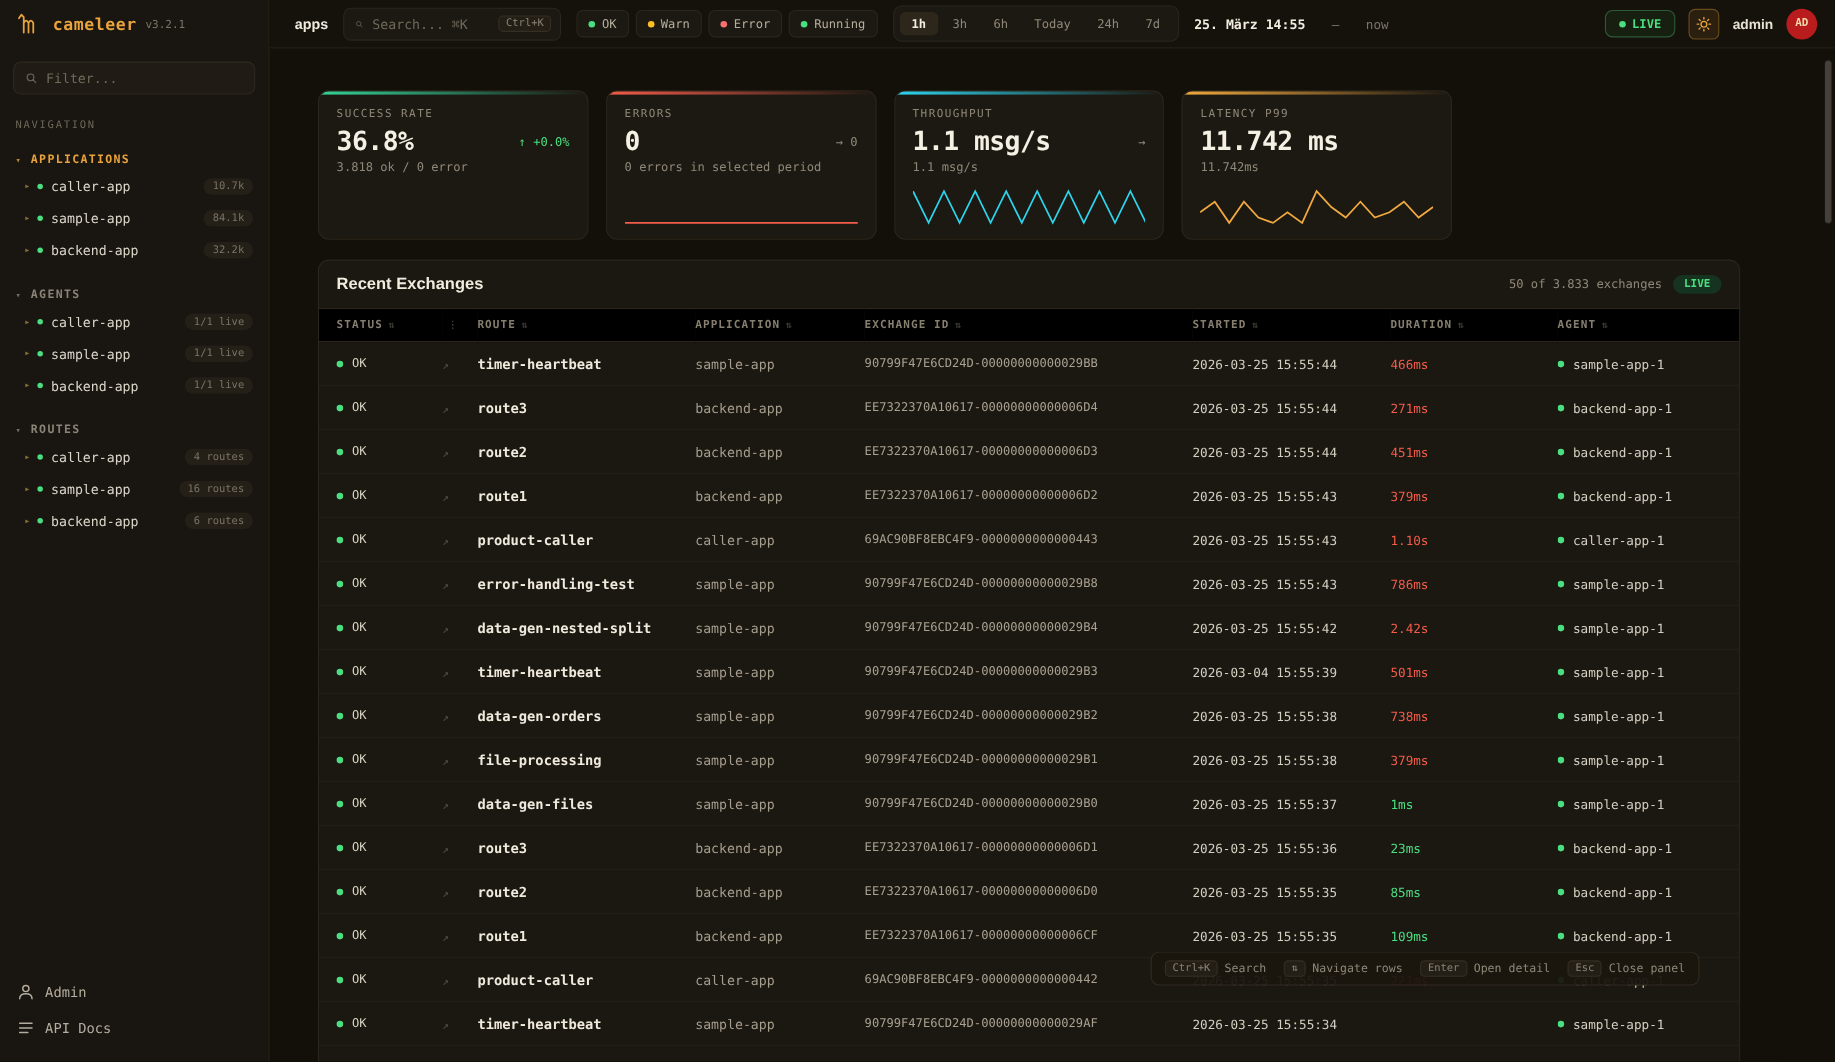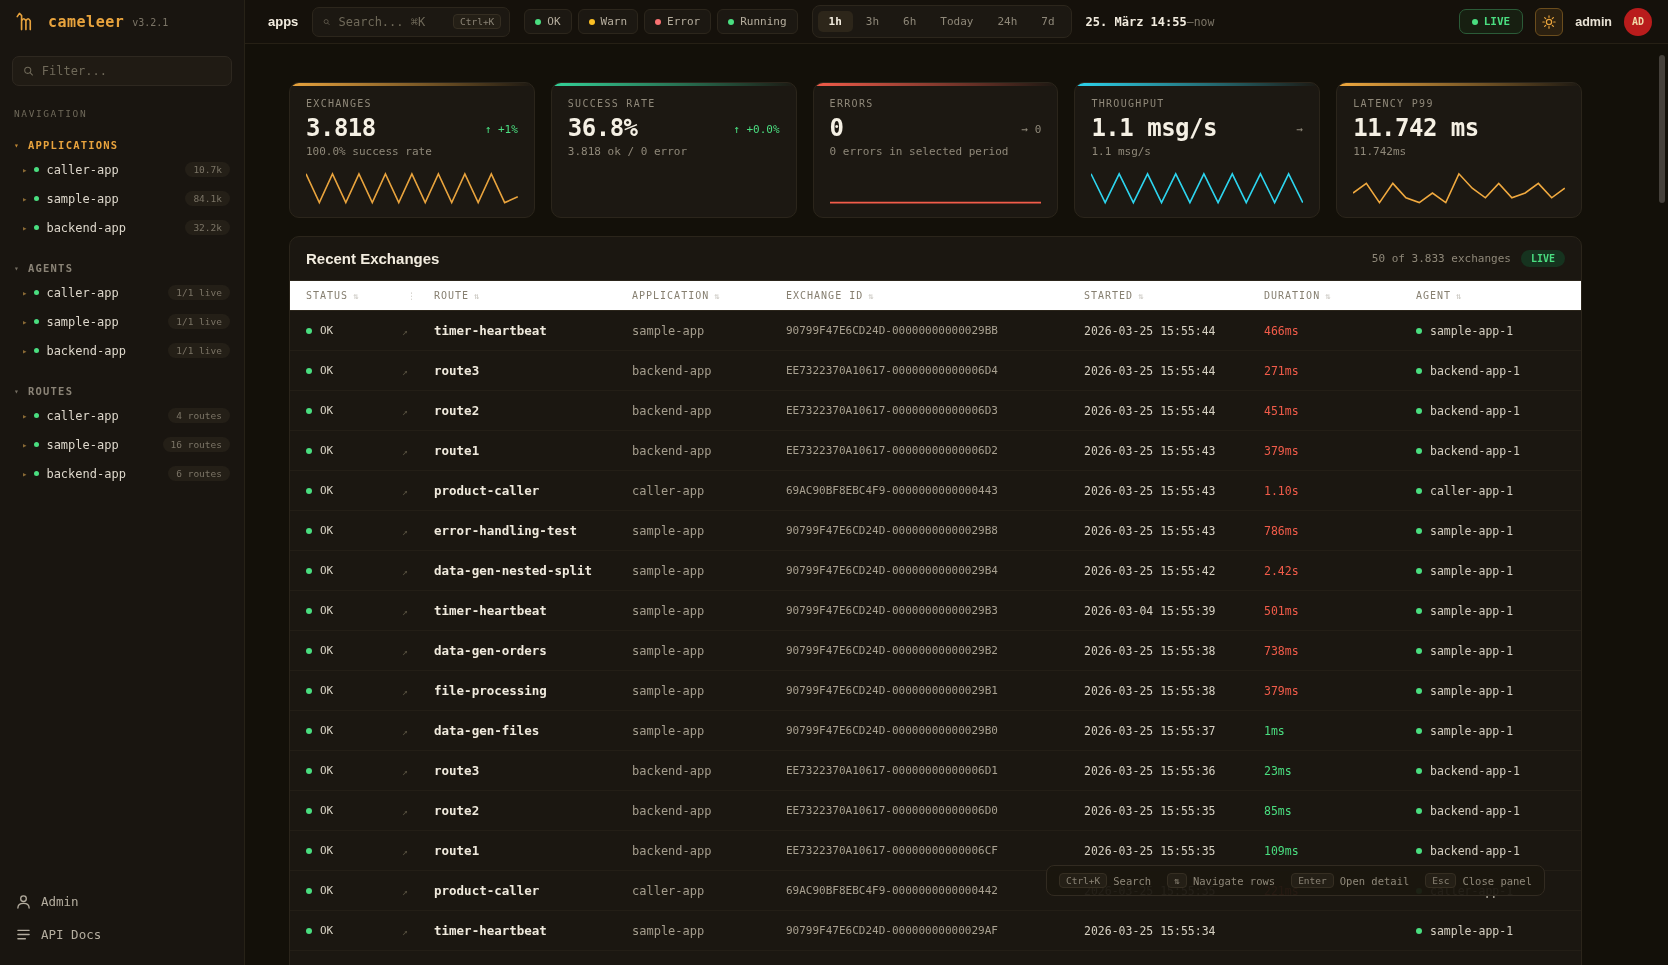--- a/index.html
+++ b/index.html
@@ -49,21 +49,21 @@
     border-radius:7px;height:30px;padding:0 8px 0 10px;width:198px;color:#6f6959}
   .kbd{border:1px solid #352e22;background:#241f16;border-radius:4px;padding:1px 6px;
     font-size:9.5px;color:#8a8375;white-space:nowrap}
   .pills{display:flex;gap:6px}
   .pill{display:flex;align-items:center;gap:6px;border:1px solid #2c261c;background:#1c1812;
     border-radius:6px;padding:5px 10px;font-size:11px;color:#b6ae9e}
   .ranges{display:flex;align-items:center;background:#1c1812;border:1px solid #2c261c;
     border-radius:8px;padding:5px;gap:2px}
   .range{padding:4px 11px;border-radius:5px;font-size:11px;color:#8f8879}
   .range.active{background:#2d261a;color:#f2ecdf;font-weight:bold}
-  .dt-wrap{display:flex;align-items:center;gap:0}
+  .dt-wrap{display:flex;align-items:center;gap:24px}
   .dt{font-weight:bold;font-size:12px;color:#f2ecdf}
   .dt-dash,.dt-now{color:#7b7466;font-size:11.5px}
   .tb-right{margin-left:auto;display:flex;align-items:center;gap:12px}
   .live-pill{display:flex;align-items:center;gap:6px;border:1px solid #2b5b38;
     background:rgba(52,199,89,.08);color:var(--green);border-radius:7px;padding:5px 12px;
     font-size:11px;font-weight:bold}
   .sun-btn{width:28px;height:28px;border-radius:6px;border:1px solid #6b4d1d;background:#2b2010;
     color:var(--accent);display:flex;align-items:center;justify-content:center}
   .user{font-size:12.5px;color:#e8e2d5;font-weight:bold;font-family:"Liberation Sans",sans-serif}
   .avatar{width:28px;height:28px;border-radius:50%;background:#b91c1c;color:#f0d9a8;
@@ -84,22 +84,22 @@
 
   
   .panel{margin-top:18px;background:#1b1711;border:1px solid #2b251b;border-radius:10px;
     overflow:hidden;min-height:760px}
   .panel-head{display:flex;align-items:center;padding:13px 16px}
   .panel-title{font-family:"Liberation Sans",sans-serif;font-weight:bold;font-size:15px;color:#f2ecdf}
   .panel-meta{margin-left:auto;display:flex;align-items:center;gap:10px;font-size:11px;color:#8f8879}
   .live-badge{background:#16331f;color:var(--green);border-radius:999px;padding:3px 10px;
     font-size:10px;font-weight:bold}
   table{width:100%;border-collapse:collapse;table-layout:fixed}
-  thead th{background:#ffffff;border-top:1px solid #2b251b;border-bottom:1px solid #2b251b;
-    font-size:10px;letter-spacing:1px;color:#867f70;text-align:left;font-weight:normal;
+  thead th{background:#000000;border-top:1px solid #2b251b;border-bottom:1px solid #2b251b;
+    font-size:10px;letter-spacing:1px;color:#867f70;text-align:left;font-weight:bold;
     padding:9px 0;white-space:nowrap}
   thead th:first-child{padding-left:16px}
   .sort{opacity:.45;font-size:9px;margin-left:5px}
   tbody td{border-bottom:1px solid #231e16;padding:12px 0;font-size:11.5px;white-space:nowrap;
     overflow:hidden;text-overflow:ellipsis}
   tbody td:first-child{padding-left:16px}
   .c-status{color:#d8d2c4;font-size:11px}
   .c-status .dot,.c-agent .dot{display:inline-block;vertical-align:middle;margin-right:8px}
   .link-ic{color:#56503f;font-size:10px}
   .c-route{color:#f0eadd;font-weight:bold;font-size:12.5px}
@@ -307,32 +307,20 @@
           </svg>
         </button>
         <span class="user">admin</span>
         <button class="avatar">AD</button>
       </div>
     </header>
 
     <main class="main">
       <div class="cards">
           <div class="card">
-    <div class="card-top" style="background: linear-gradient(90deg, rgb(232, 163, 61), rgba(0, 0, 0, 0));"></div>
-    <div class="card-label">EXCHANGES</div>
-    <div class="card-row">
-      <div class="card-value">3.818</div>
-      <div class="card-delta" style="color: rgb(74, 222, 128);">↑ +1%</div>
-    </div>
-    <div class="card-sub">100.0% success rate</div>
-    <svg class="spark" viewBox="0 0 100 30" preserveAspectRatio="none">
-              <polyline points="0.0,4.0 6.3,28.0 12.5,4.0 18.8,28.0 25.0,4.0 31.3,28.0 37.5,4.0 43.8,28.0 50.0,4.0 56.3,28.0 62.5,4.0 68.8,28.0 75.0,4.0 81.3,28.0 87.5,4.0 93.8,28.0 100.0,23.2" fill="none" stroke="#e8a33d" stroke-width="1.6" vector-effect="non-scaling-stroke"></polyline>
-            </svg>
-  </div>
-          <div class="card">
     <div class="card-top" style="background: linear-gradient(90deg, rgb(52, 211, 153), rgba(0, 0, 0, 0));"></div>
     <div class="card-label">SUCCESS RATE</div>
     <div class="card-row">
       <div class="card-value">36.8%</div>
       <div class="card-delta" style="color: rgb(74, 222, 128);">↑ +0.0%</div>
     </div>
     <div class="card-sub">3.818 ok / 0 error</div>
 
   </div>
           <div class="card">

